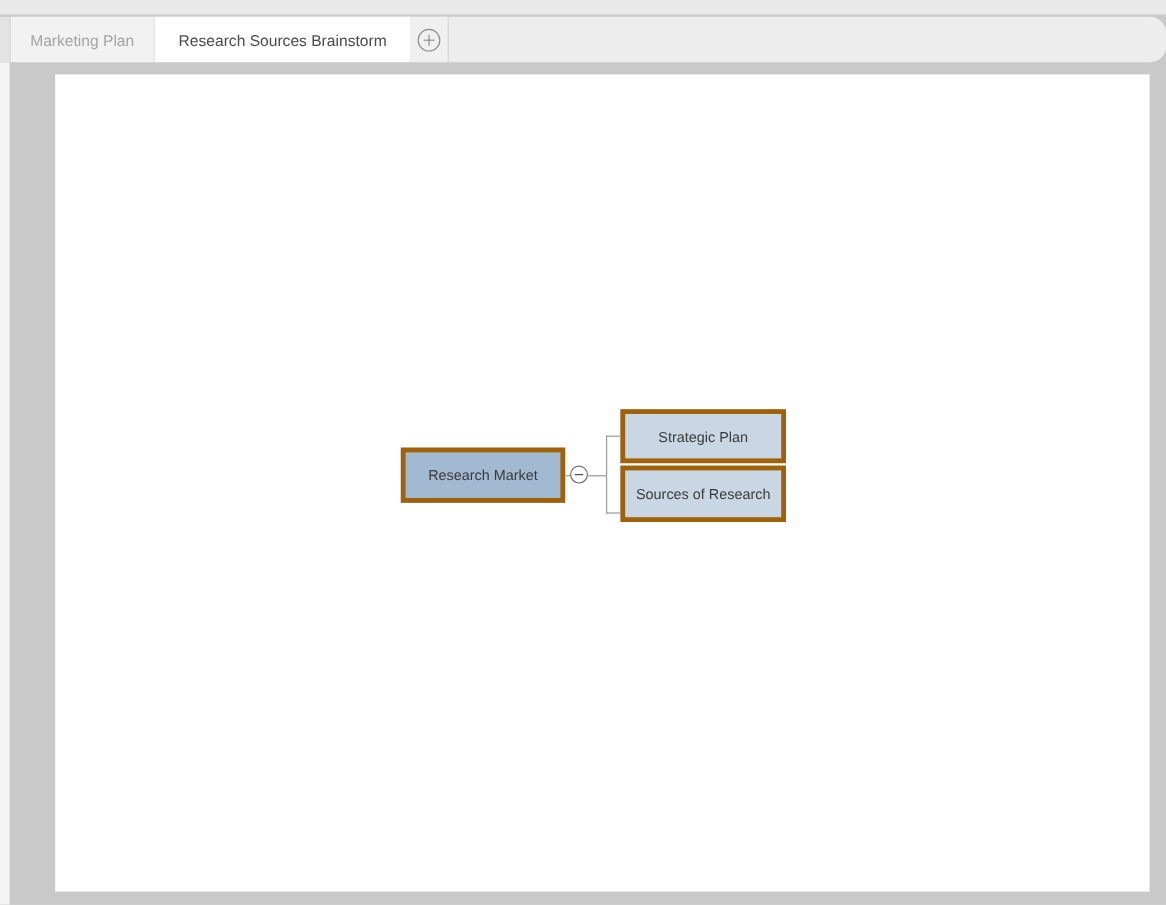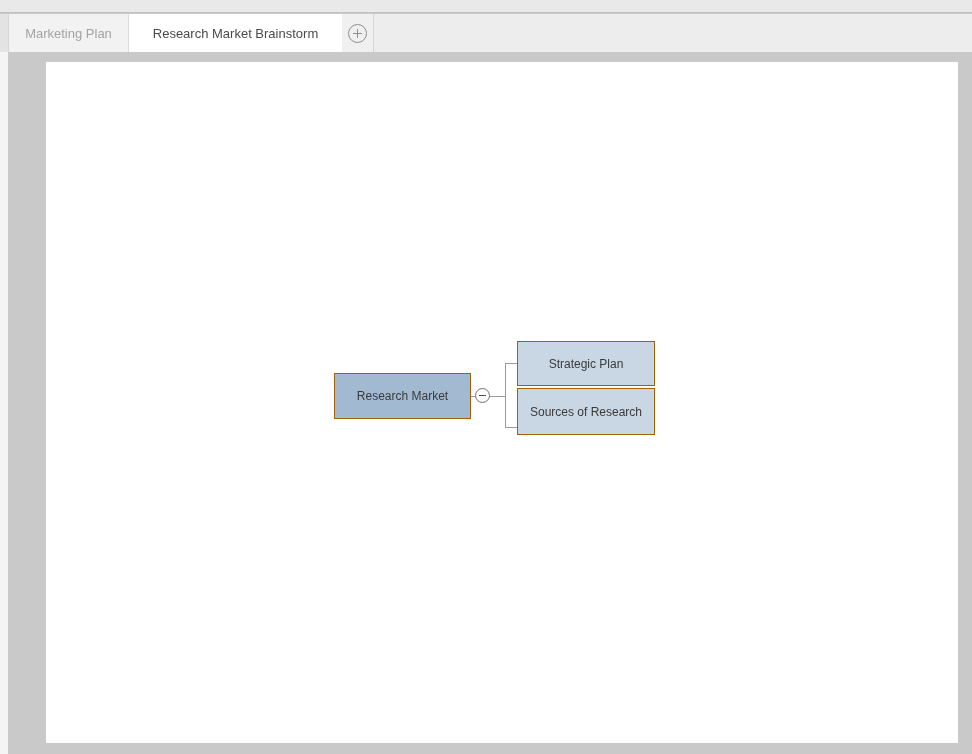--- a/index.html
+++ b/index.html
@@ -14,21 +14,21 @@
   .top-strip {
     position: absolute; left: 0; top: 0; width: 972px; height: 13px;
     background: #e9e9e9;
     border-bottom: 1px solid #c2c2c2;
   }
 
   
   .tab-bar {
     position: absolute; left: 0; top: 14px; width: 972px; height: 38px;
     background: #ededed;
-    display: flex; align-items: stretch;
+    display: flex; align-items: stretch; border-radius: 14px;
   }
   .tab-bar-left-edge {
     width: 9px; height: 100%;
     background: #e3e3e3;
     border-right: 1px solid #d6d6d6;
   }
   .tab {
     display: flex; align-items: center; justify-content: center;
     font-size: 13px;
     white-space: nowrap;
@@ -74,21 +74,21 @@
     background: #f4f4f4;
   }
   .page {
     position: absolute; left: 46px; top: 10px; width: 912px; height: 681px;
     background: #ffffff;
   }
 
   
   .node {
     position: absolute;
-    border: 1px solid #a16207;
+    border: 4px solid #a16207;
     display: flex; align-items: center; justify-content: center;
     font-size: 12px;
     color: #3a3a3a;
     text-align: center;
   }
   .node.root {
     left: 288px; top: 311px; width: 137px; height: 46px;
     background: #a2b9d2;
   }
   .node.child-1 {
@@ -122,21 +122,21 @@
 <body>
 
 <div class="top-strip"></div>
 
 <div class="tab-bar">
   <div class="tab-bar-left-edge"></div>
   <div class="tab inactive">
     <span>Marketing Plan</span>
   </div>
   <div class="tab active">
-    <span>Research Market Brainstorm</span>
+    <span>Research Sources Brainstorm</span>
   </div>
   <div class="add-tab">
     <span class="plus-circle">
       <span class="ph"></span>
         <span class="pv"></span>
     </span>
   </div>
 </div>
 
 <div class="workspace">

